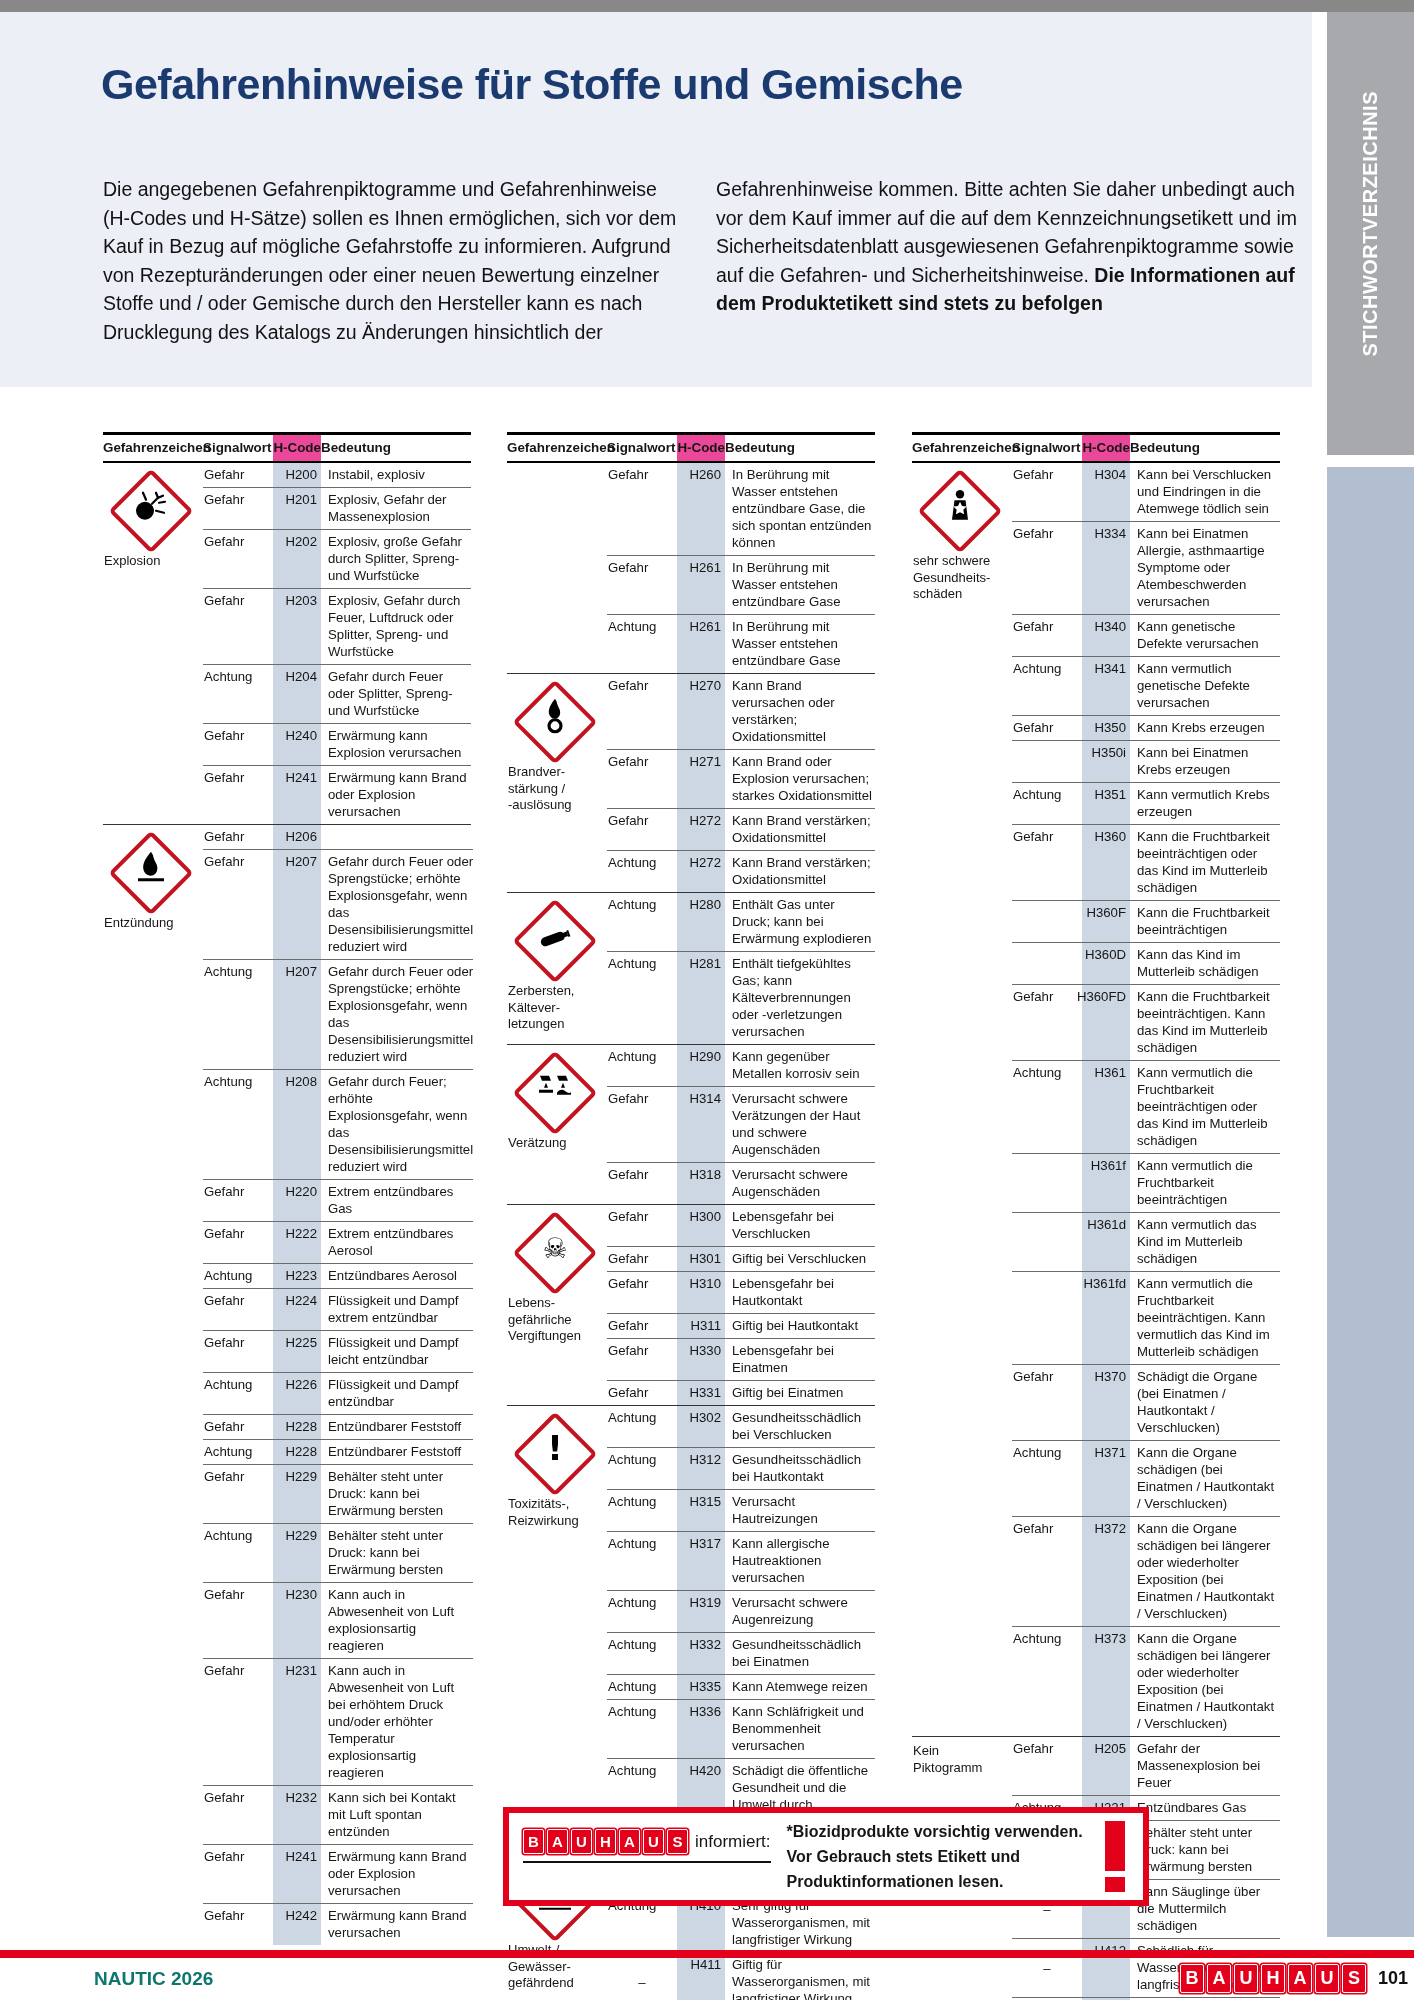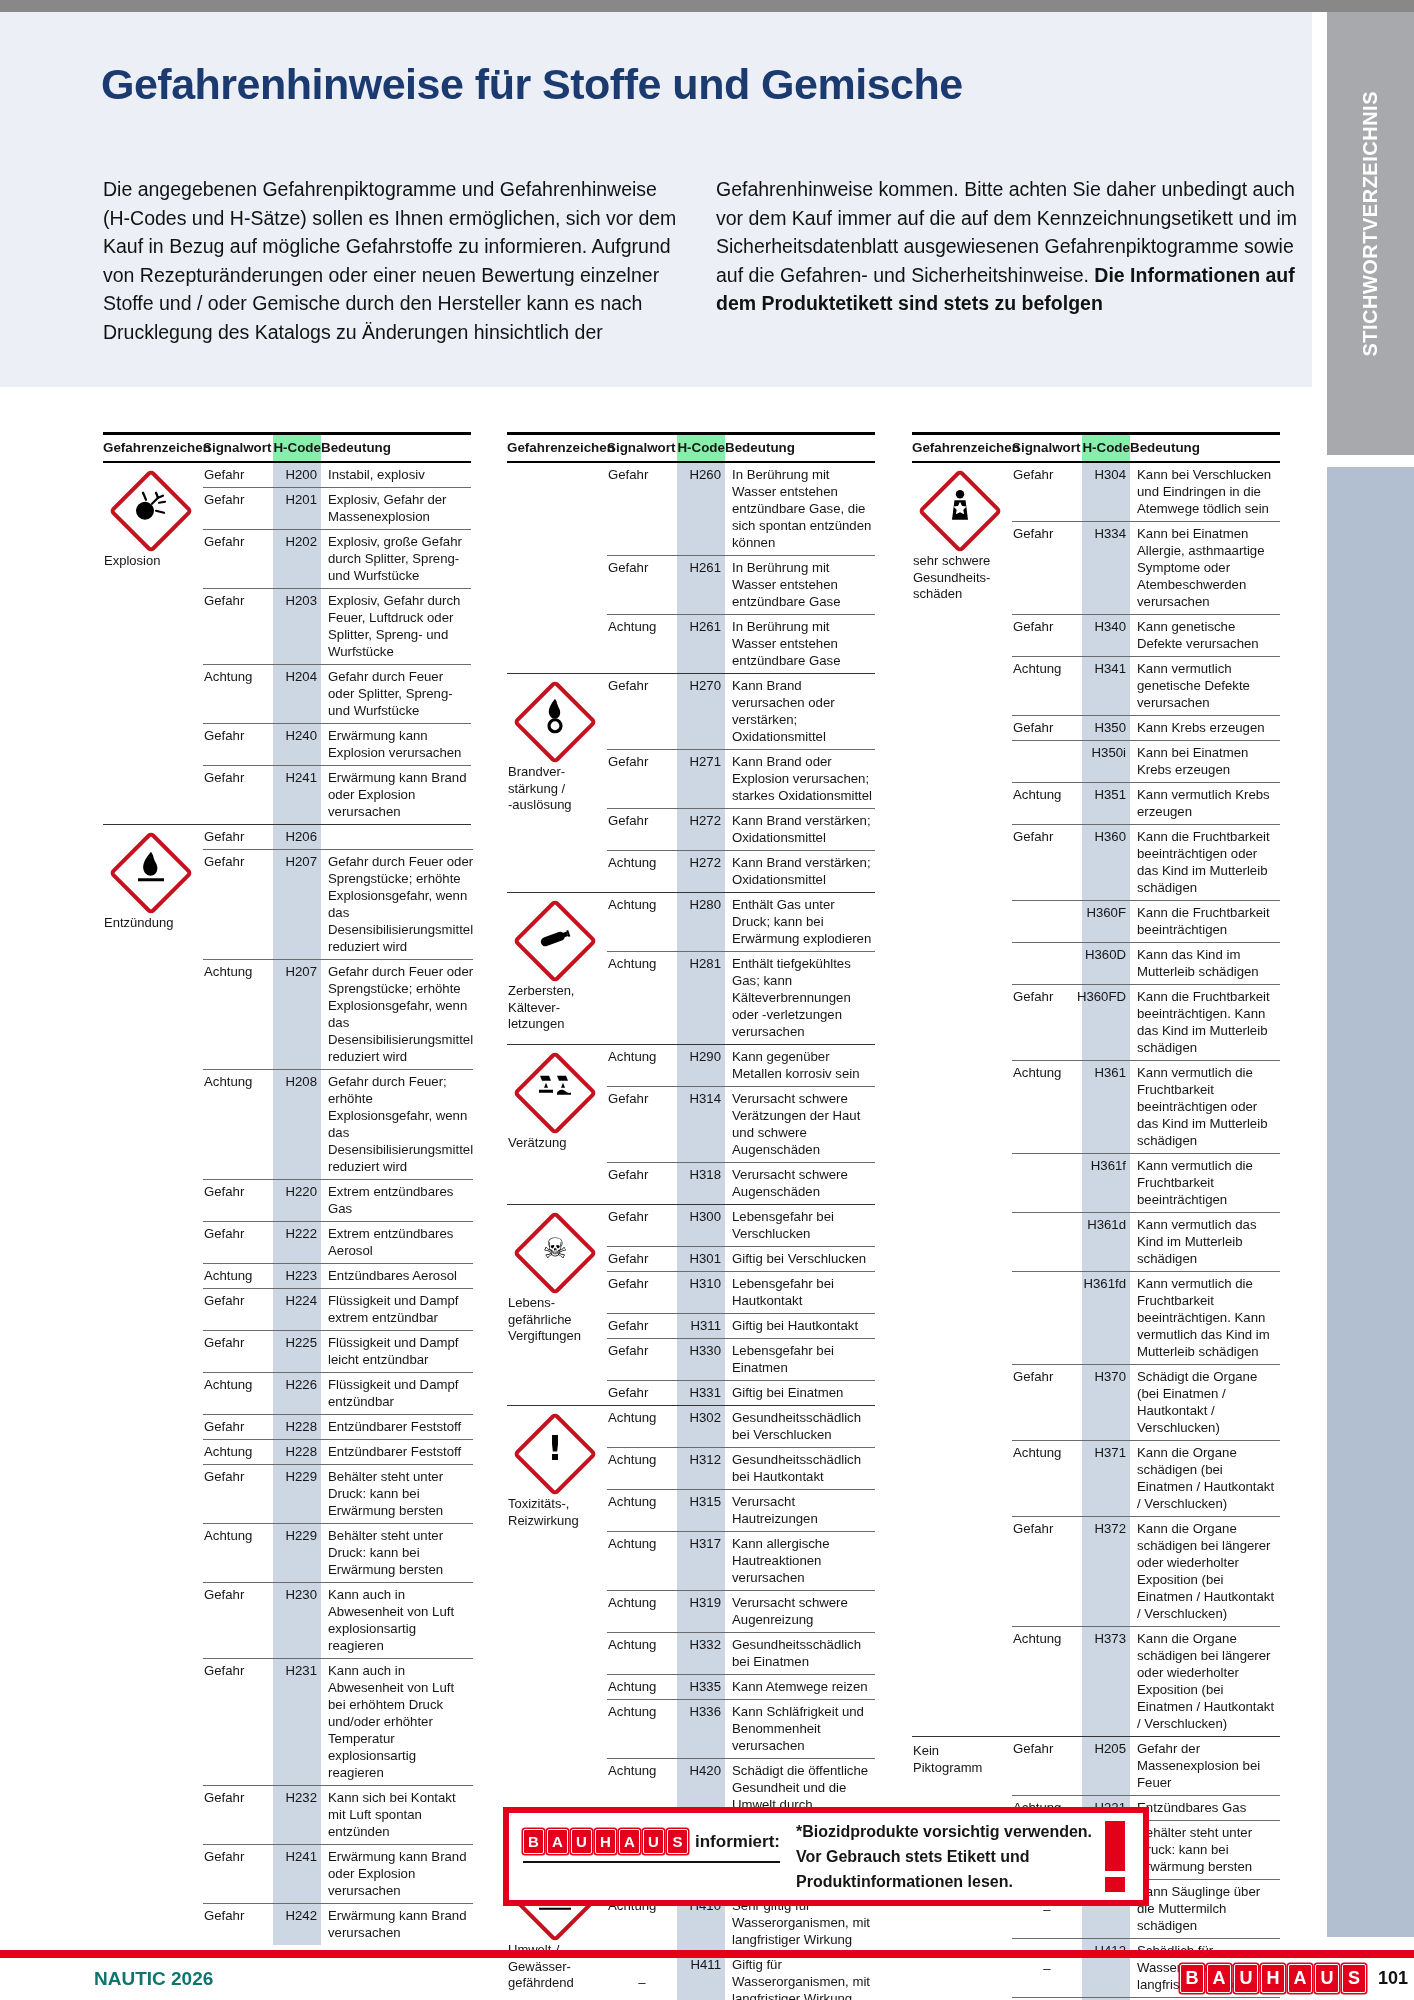--- a/index.html
+++ b/index.html
@@ -17,21 +17,21 @@
        display:flex;justify-content:center;align-items:flex-end;}
   .tab-label{writing-mode:vertical-rl;transform:rotate(180deg);color:#fff;font-weight:bold;
              font-size:20px;letter-spacing:0.5px;margin-bottom:98px;}
   .tab2{position:absolute;left:1327px;top:455px;width:87px;height:1470px;background:#b2bfd1;}
   
   .htable{position:absolute;top:420px;width:368px;font-size:13.2px;line-height:17px;}
   #t1{left:103px;} #t2{left:507px;} #t3{left:912px;}
   .thead{display:grid;grid-template-columns:100px 70px 48px 1fr;font-weight:bold;font-size:13.4px;
          border-top:3px solid #000;border-bottom:2px solid #000;}
   .thead>div{padding:4px 0 5px 0;white-space:nowrap;}
-  .thead .hc{background:#86efac;padding-left:2px;}
+  .thead .hc{background:#ec4899;padding-left:2px;}
   .section{display:grid;grid-template-columns:100px 1fr;border-top:1px solid #333;}
   .section.first{border-top:none;}
   .picto{padding:2px 4px 0 0;}
   .diamond{position:relative;width:52px;height:52px;margin:16px auto 12px auto;background:#fff;
            border:4.5px solid #c4121f;border-radius:5px;transform:rotate(45deg);}
   .diamond svg{position:absolute;top:3px;left:3px;width:40px;height:40px;transform:rotate(-45deg);}
   .picto-label{font-size:13px;line-height:16.5px;white-space:pre-line;padding-left:1px;}
   .picto-label.no-icon{margin-top:4px;}
   .rows{display:block;}
   .row{display:grid;grid-template-columns:70px 48px 1fr;border-top:1px solid #6b6b6b;}
@@ -46,21 +46,21 @@
   
   .infobox{position:absolute;left:503px;top:1795px;width:646px;height:99px;background:#fff;
            border:6px solid #e2001a;box-sizing:border-box;display:flex;align-items:center;
            padding:6px 12px 6px 14px;}
   .brandrow{display:flex;align-items:center;gap:7px;border-bottom:2.5px solid #111;
             padding-bottom:7px;align-self:flex-start;margin-top:10px;}
   .tile{background:#e2001a;color:#fff;font-weight:bold;text-align:center;border:1.5px solid #fff;
         box-shadow:0 0 0 1.5px #e2001a;border-radius:2px;display:inline-block;}
   .tiles{display:inline-flex;gap:3px;}
   .box-tile{width:19px;height:23px;font-size:15px;line-height:23px;}
-  .informiert{font-weight:bold;font-size:17px;}
+  .informiert{font-weight:normal;font-size:17px;}
   .box-msg{font-weight:bold;font-size:16px;line-height:25px;width:408px;margin-left:16px;}
   .box-excl{margin-left:auto;margin-right:6px;display:flex;flex-direction:column;align-items:center;}
   .box-excl .bar{width:20px;height:50px;background:#e2001a;}
   .box-excl .dot{width:20px;height:15px;background:#e2001a;margin-top:6px;}
   
   .footline{position:absolute;left:0;top:1938px;width:1414px;height:8px;background:#e2001a;}
   .catalog{position:absolute;left:94px;top:1956px;font-size:19px;font-weight:bold;color:#0f766e;}
   .footer-brand{position:absolute;left:1180px;top:1952px;display:flex;align-items:center;gap:12px;}
   .foot-tile{width:22px;height:27px;font-size:18px;line-height:27px;}
   .pagenum{font-size:18px;font-weight:bold;color:#111;}

